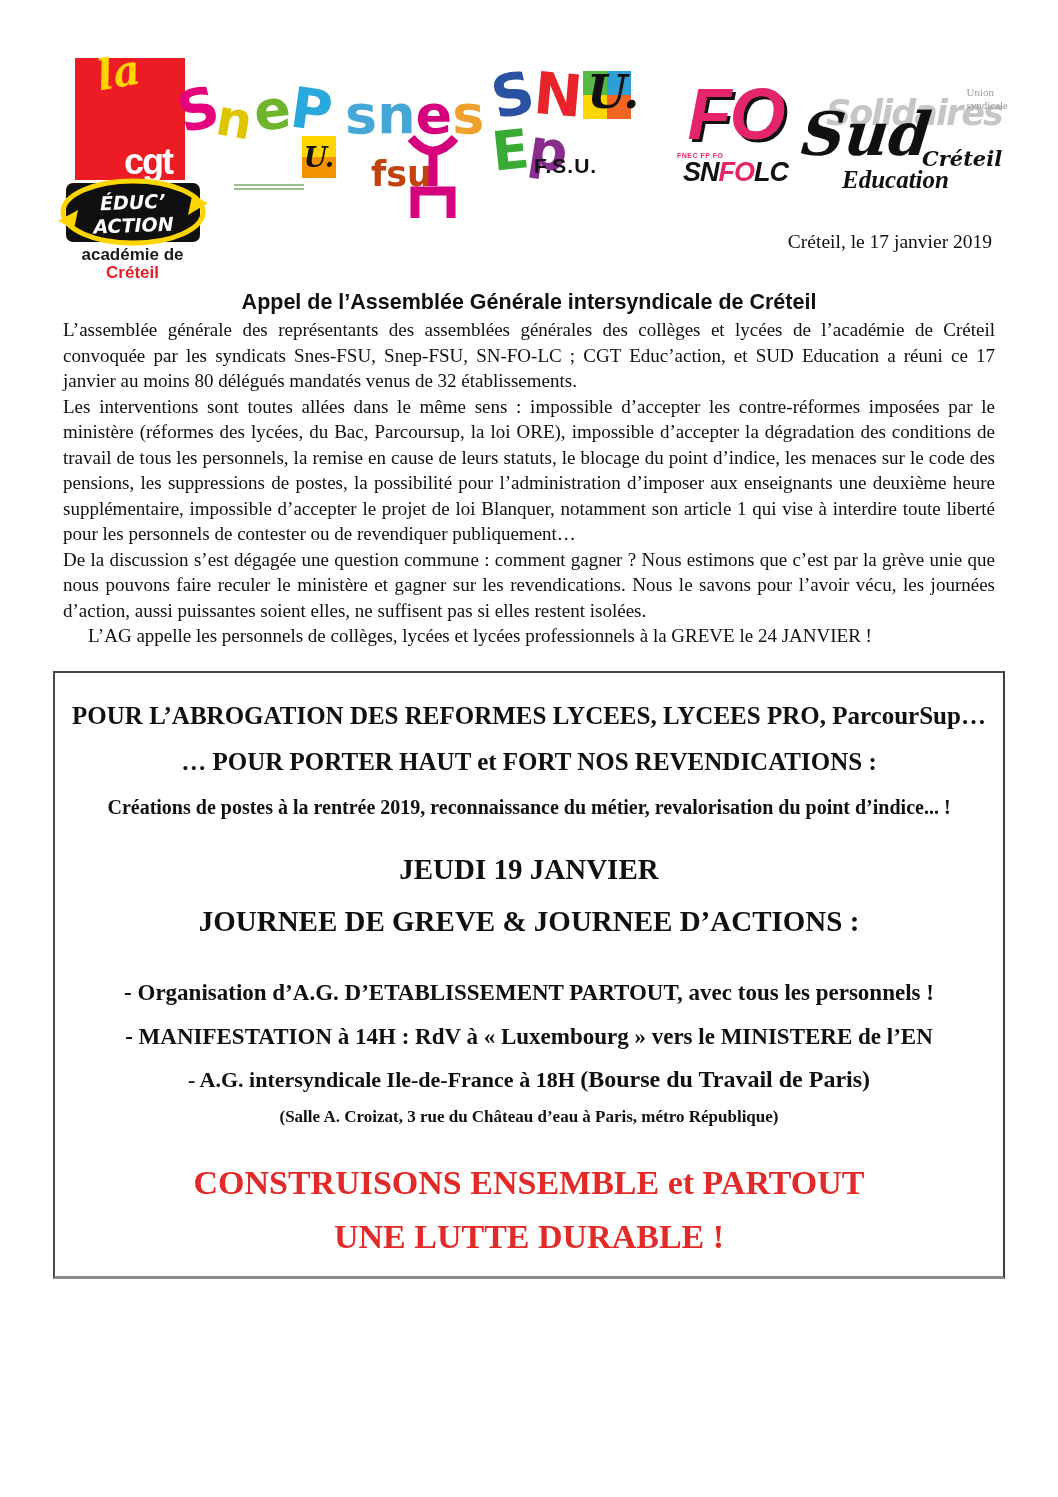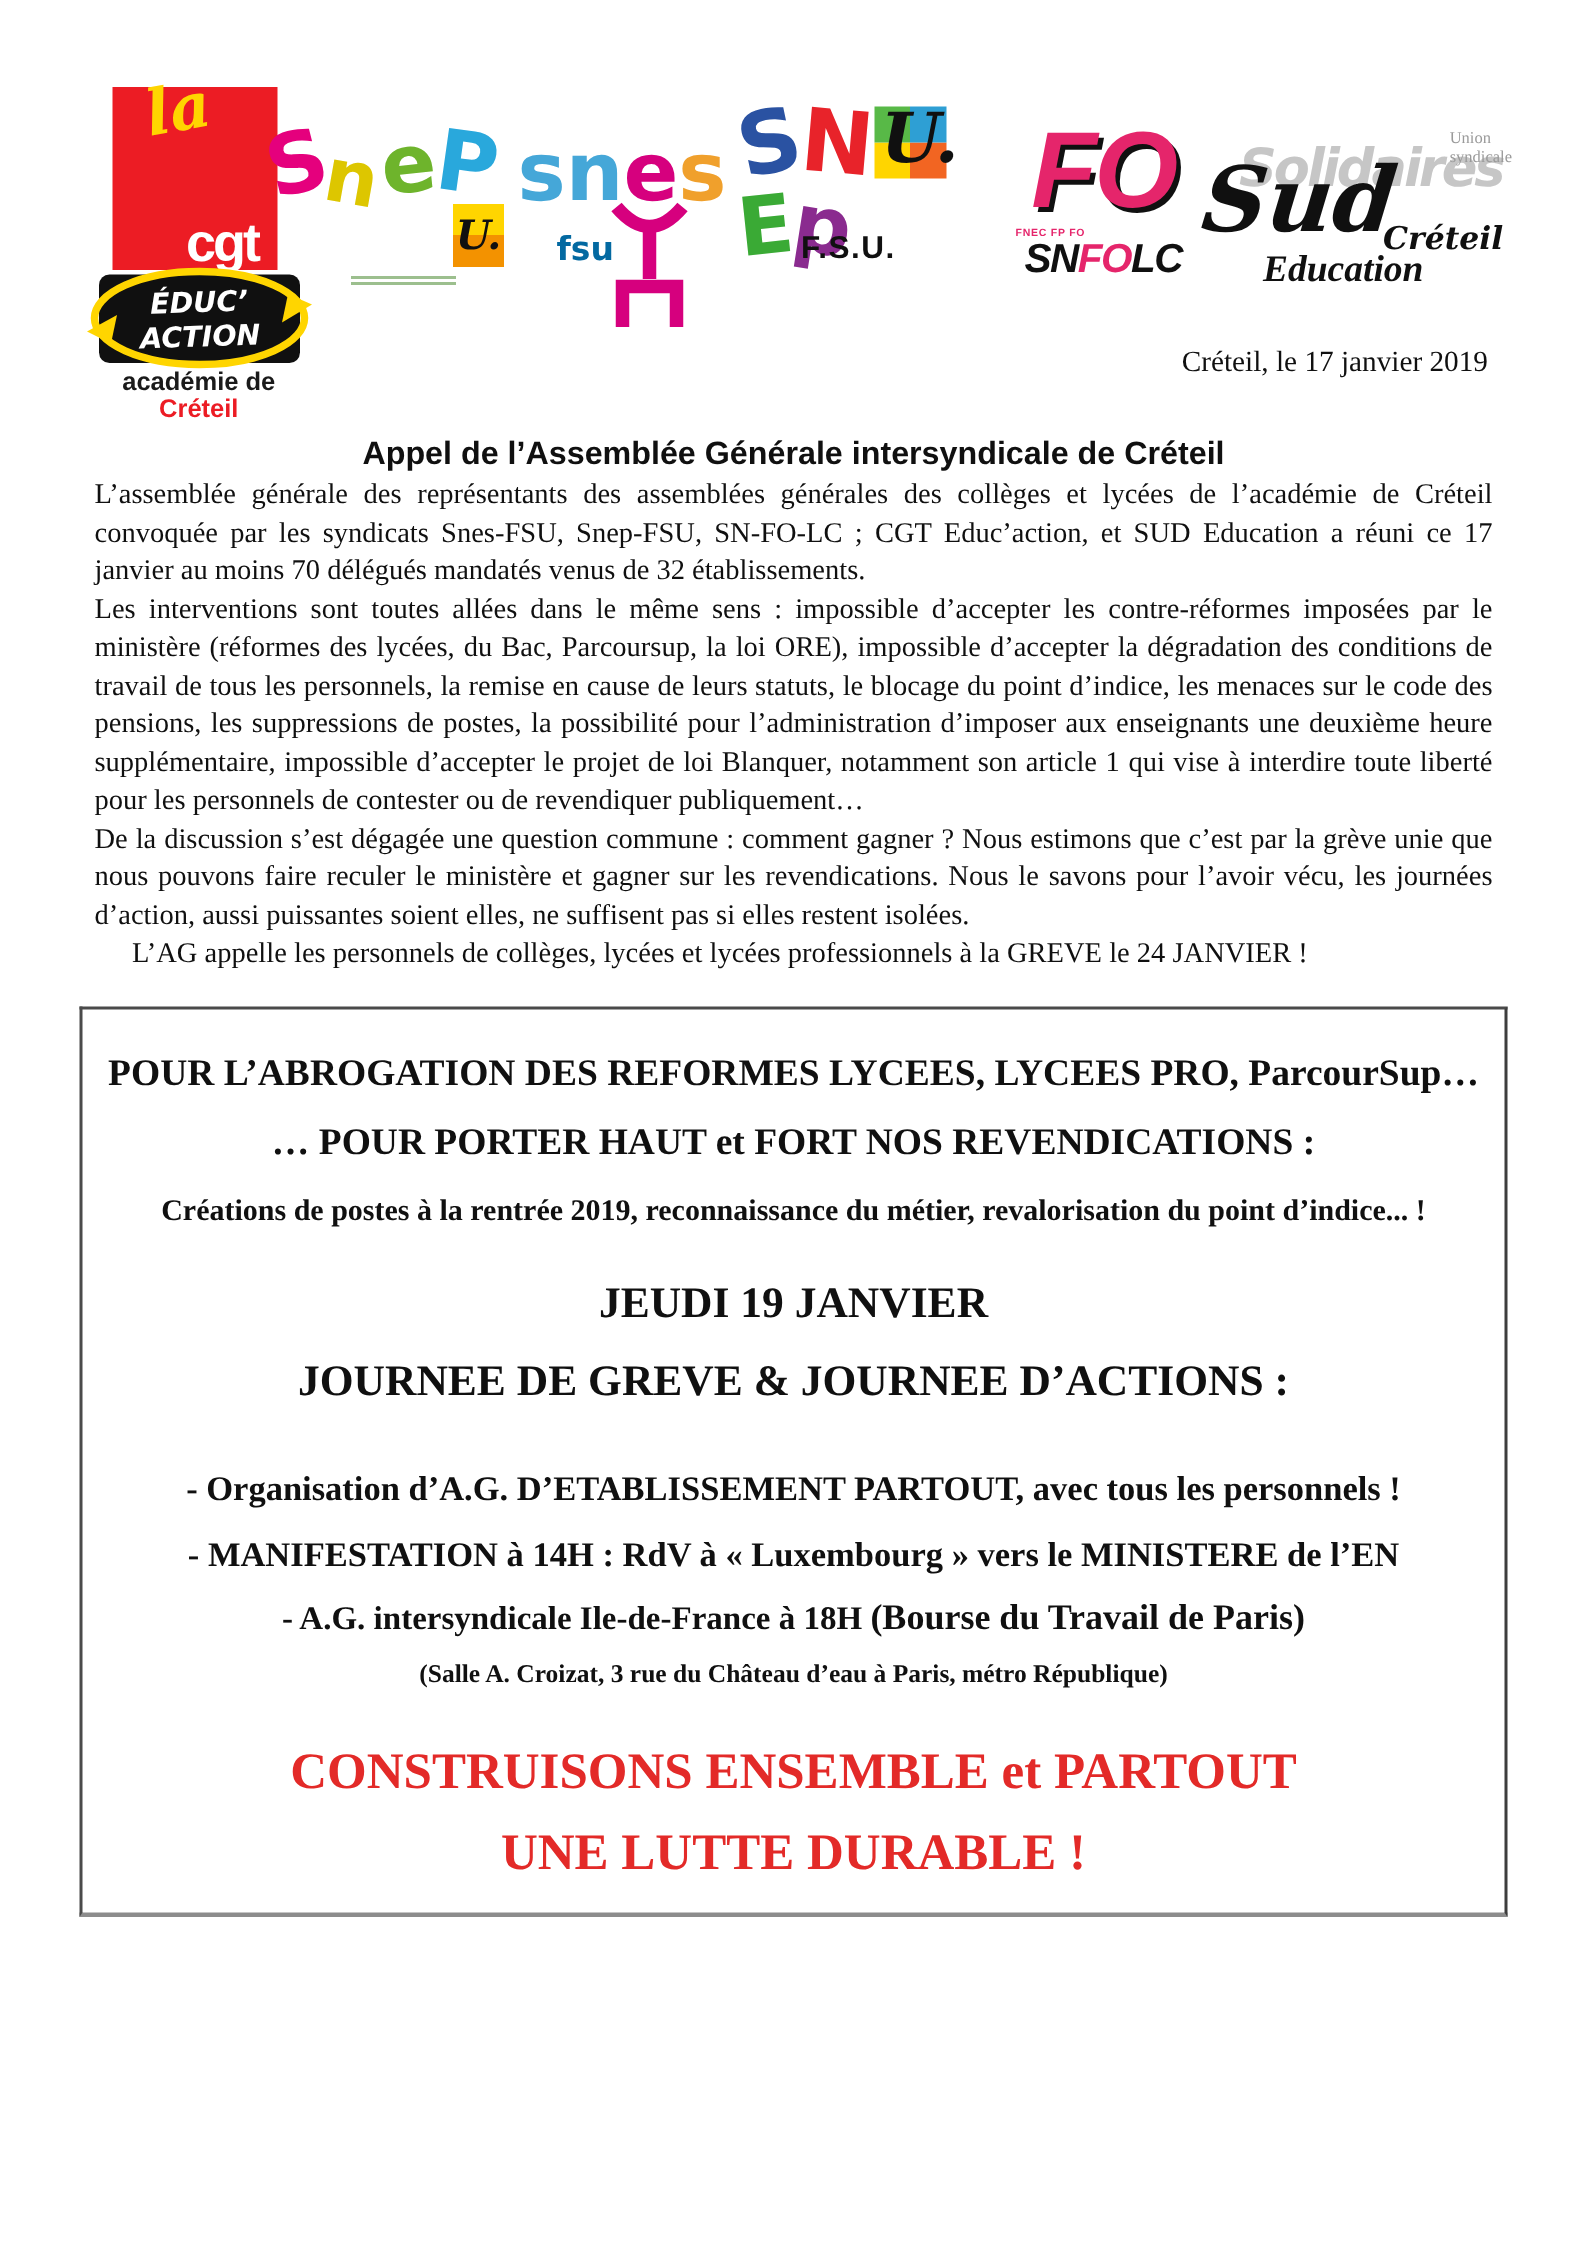--- a/index.html
+++ b/index.html
@@ -39,21 +39,21 @@
           display:flex;align-items:center;justify-content:center;
           font-family:"DejaVu Serif",serif;font-style:italic;font-size:27px;color:#101010;}
   .snep-fine{position:absolute;left:56px;bottom:10px;width:70px;}
   .snep-fine i{display:block;height:2px;margin:2px 0;background:#9cbf8e;}
 
   
   .snes{position:absolute;left:345px;top:88px;width:150px;height:120px;font-family:"DejaVu Sans",sans-serif;font-weight:bold;}
   .snes-sn{font-size:54px;color:#45a7d8;line-height:1;}
   .snes-e{font-size:54px;color:#d6007e;line-height:1;}
   .snes-s2{font-size:54px;color:#f0a02c;line-height:1;}
-  .snes-fsu{position:absolute;left:26px;top:66px;font-size:22px;color:#0369a1;}
+  .snes-fsu{position:absolute;left:26px;top:66px;font-size:35px;color:#c2410c;}
   .snes-fig{position:absolute;left:62px;top:46px;width:52px;height:86px;}
 
   
   .snuep{position:absolute;left:492px;top:66px;width:175px;height:125px;font-family:"DejaVu Sans",sans-serif;font-weight:bold;}
   .snuep .lt{display:inline-block;line-height:1;vertical-align:middle;}
   .snuep-s{font-size:58px;color:#2a52a2;transform:rotate(-12deg);}
   .snuep-n{font-size:58px;color:#e8232a;transform:rotate(5deg);}
   .snuep-tiles{position:relative;display:inline-block;width:48px;height:48px;vertical-align:middle;margin:0 1px;
           background:
             linear-gradient(90deg,#58b947 0 50%,#2e9fd4 50% 100%) top/48px 24px no-repeat,
@@ -183,21 +183,21 @@
       <div class="sud-cret">Créteil</div>
       <div class="sud-edu">Education</div>
     </div>
 
     <div class="date">Créteil, le 17 janvier 2019</div>
   </header>
 
   <div class="content">
     <div class="title">Appel de l’Assemblée Générale intersyndicale de Créteil</div>
 
-    <p class="body p1">L’assemblée générale des représentants des assemblées générales des collèges et lycées de l’académie de Créteil convoquée par les syndicats Snes-FSU, Snep-FSU, SN-FO-LC ; CGT Educ’action, et SUD Education a réuni ce 17 janvier au moins 70 délégués mandatés venus de 32 établissements.</p>
+    <p class="body p1">L’assemblée générale des représentants des assemblées générales des collèges et lycées de l’académie de Créteil convoquée par les syndicats Snes-FSU, Snep-FSU, SN-FO-LC ; CGT Educ’action, et SUD Education a réuni ce 17 janvier au moins 80 délégués mandatés venus de 32 établissements.</p>
     <p class="body p2">Les interventions sont toutes allées dans le même sens : impossible d’accepter les contre-réformes imposées par le ministère (réformes des lycées, du Bac, Parcoursup, la loi ORE), impossible d’accepter la dégradation des conditions de travail de tous les personnels, la remise en cause de leurs statuts, le blocage du point d’indice, les menaces sur le code des pensions, les suppressions de postes, la possibilité pour l’administration d’imposer aux enseignants une deuxième heure supplémentaire, impossible d’accepter le projet de loi Blanquer, notamment son article 1 qui vise à interdire toute liberté pour les personnels de contester ou de revendiquer publiquement…</p>
     <p class="body p3">De la discussion s’est dégagée une question commune : comment gagner ? Nous estimons que c’est par la grève unie que nous pouvons faire reculer le ministère et gagner sur les revendications. Nous le savons pour l’avoir vécu, les journées d’action, aussi puissantes soient elles, ne suffisent pas si elles restent isolées.</p>
     <p class="body p4">L’AG appelle les personnels de collèges, lycées et lycées professionnels à la GREVE le 24 JANVIER !</p>
 
     <section class="box">
       <div class="slogan1">POUR L’ABROGATION DES REFORMES LYCEES, LYCEES PRO, ParcourSup…</div>
       <div class="slogan2">… POUR PORTER HAUT et FORT NOS REVENDICATIONS :</div>
       <div class="slogan3">Créations de postes à la rentrée 2019, reconnaissance du métier, revalorisation du point d’indice... !</div>
 
       <div class="bhead1">JEUDI 19 JANVIER</div>

